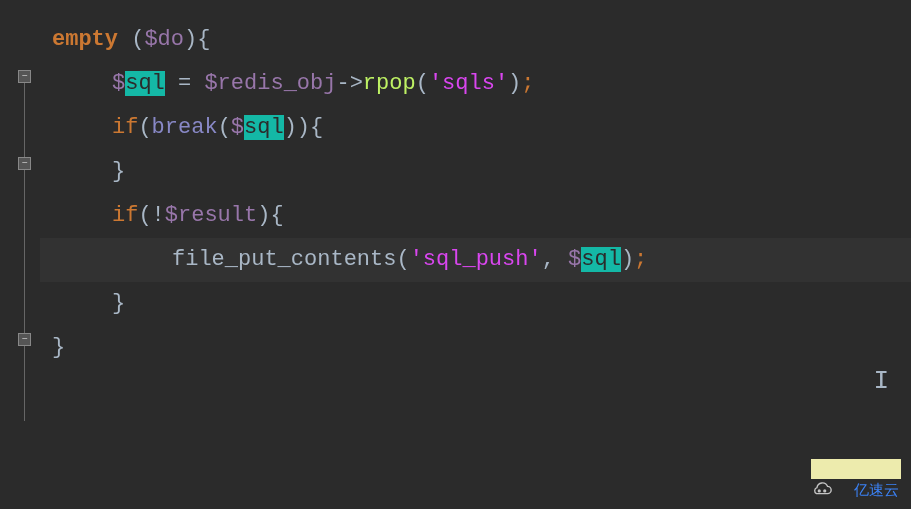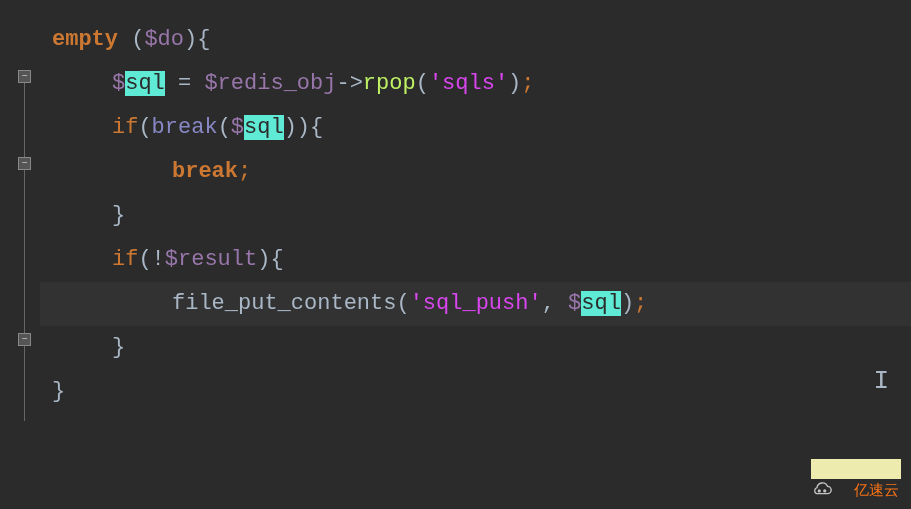--- a/index.html
+++ b/index.html
@@ -64,21 +64,21 @@
     .keyword-nb { color: #cc7832; text-align: right; }
     .op { color: #a9b7c6; }
     .func { color: #a9b7c6; }
     .method { color: #bef264; }
     .builtin { color: #8888c6; }
     .paren { color: #a9b7c6; }
     .brace { color: #a9b7c6; }
     .semicolon { color: #cc7832; }
     .str { color: #d946ef; }
     .highlight-occ {
-      background: #5eead4;
+      background: #14b8a6;
       color: #2b2b2b;
     }
     .text-cursor-icon {
       position: absolute;
       right: 22px;
       top: 366px;
       color: #a9b7c6;
       font-size: 26px;
       pointer-events: none;
     }
@@ -90,21 +90,21 @@
       height: 20px;
       background: #edebad;
     }
     .watermark {
       position: absolute;
       bottom: 8px;
       right: 12px;
       display: flex;
       align-items: center;
       gap: 21px;
-      color: #f97316;
+      color: #3b82f6;
       font-size: 15px;
       font-family: sans-serif;
     }
     .watermark svg {
       width: 22px;
       height: 22px;
     }
   </style>
 </head>
 <body>
@@ -120,21 +120,20 @@
   </div>
   <div class="code-area">
 
 
     <div class="line"><span class="keyword">empty</span><span> </span><span class="paren">(</span><span class="var">$do</span><span class="paren">)</span><span class="brace">{</span></div>
 
     <div class="line indent1"><span class="var">$</span><span class="highlight-occ">sql</span><span class="op"> = </span><span class="var">$redis_obj</span><span class="op">-&gt;</span><span class="method">rpop</span><span class="paren">(</span><span class="str">'sqls'</span><span class="paren">)</span><span class="semicolon">;</span></div>
 
     <div class="line indent1"><span class="keyword-nb">if</span><span class="paren">(</span><span class="builtin">break</span><span class="paren">(</span><span class="var">$</span><span class="highlight-occ">sql</span><span class="paren">)</span><span class="paren">)</span><span class="brace">{</span></div>
 
-    <div class="line indent2"><span class="keyword">break</span><span class="semicolon">;</span></div>
 
     <div class="line indent1"><span class="brace">}</span></div>
 
 
     <div class="line indent1"><span class="keyword-nb">if</span><span class="paren">(</span><span class="op">!</span><span class="var">$result</span><span class="paren">)</span><span class="brace">{</span></div>
 
     <div class="line indent2 highlighted"><span class="func">file_put_contents</span><span class="paren">(</span><span class="str">'sql_push'</span><span class="op">, </span><span class="var">$</span><span class="highlight-occ">sql</span><span class="paren">)</span><span class="semicolon">;</span></div>
 
     <div class="line indent1"><span class="brace">}</span></div>
 

